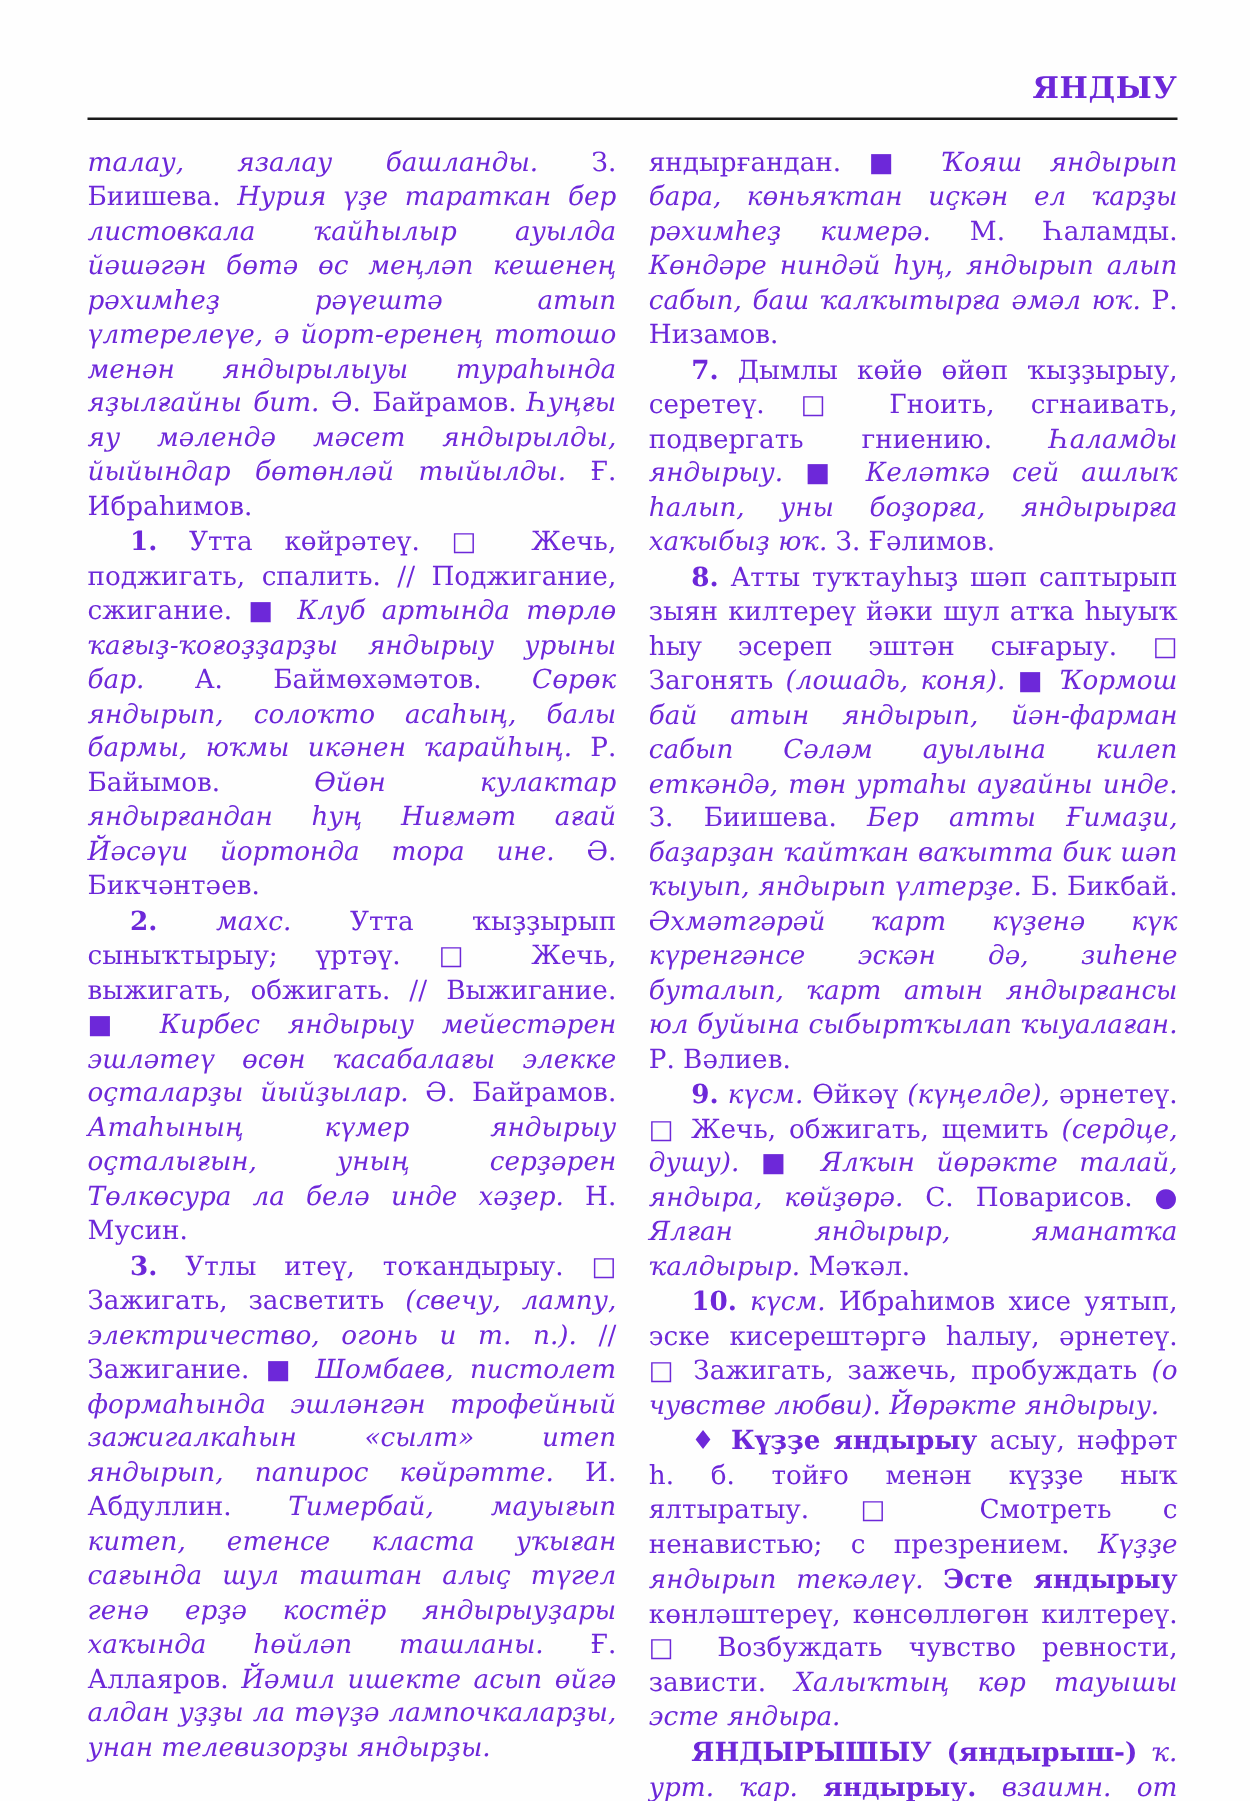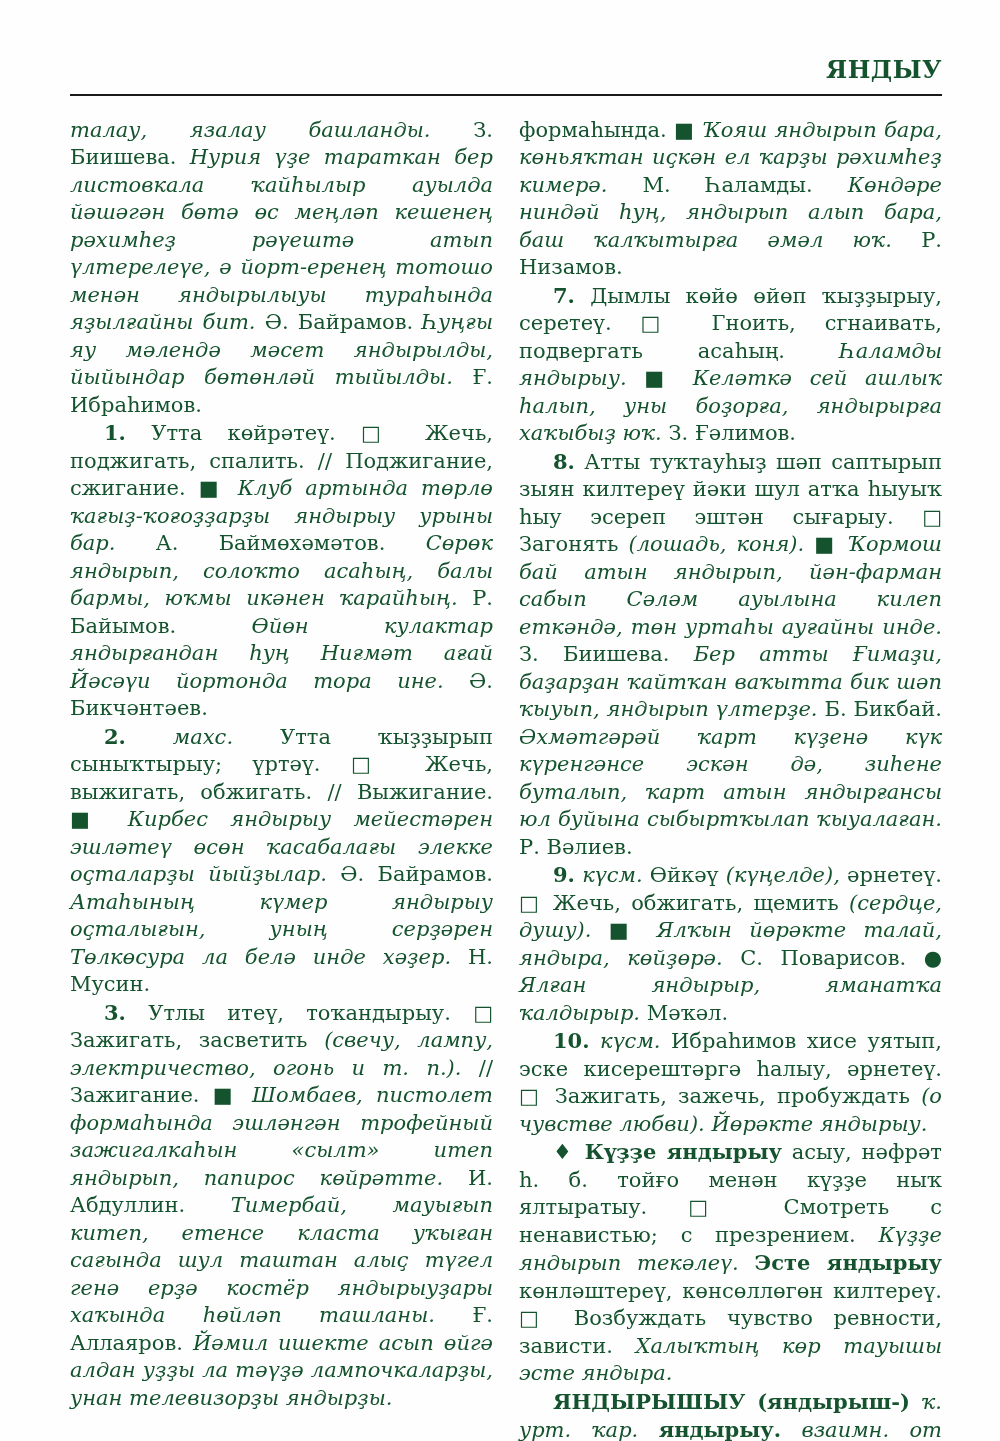--- a/index.html
+++ b/index.html
@@ -2,21 +2,21 @@
 <html><head>
 <meta charset="utf-8">
 <style>
   html, body { margin: 0; padding: 0; background: #e8e8e8; }
   .page {
     position: relative;
     width: 1000px;
     height: 1441px;
     margin: 0 auto;
     background: #fefefe;
-    color: #14532d;
+    color: #6d28d9;
     font-family: "DejaVu Serif", "Liberation Serif", serif;
     overflow: hidden;
   }
   .content {
     position: absolute;
     left: 70px;
     top: 56px;
     width: 872px;
   }
   .running-head {
@@ -64,22 +64,22 @@
     <div class="running-head">ЯНДЫУ</div>
     <hr class="head-rule">
     <div class="cols">
       <div class="col" id="col-left">
           <p class="para"><span class="r-i">талау, язалау башланды.</span><span class="r-n"> З. Биишева. </span><span class="r-i">Нурия үҙе тараткан бер листовкала ҡайһылыр ауылда йәшәгән бөтә өс меңләп кешенең рәхимһеҙ рәүештә атып үлтерелеүе, ә йорт-еренең тотошо менән яндырылыуы тураһында яҙылғайны бит.</span><span class="r-n"> Ә. Байрамов. </span><span class="r-i">Һуңғы яу мәлендә мәсет яндырылды, йыйындар бөтөнләй тыйылды.</span><span class="r-n"> Ғ. Ибраһимов.</span></p>
           <p class="para ind"><span class="r-b">1.</span><span class="r-n"> Утта көйрәтеү. □ Жечь, поджигать, спалить. // Поджигание, сжигание. ■ </span><span class="r-i">Клуб артында төрлө ҡағыҙ-ҡоғоҙҙарҙы яндырыу урыны бар.</span><span class="r-n"> А. Баймөхәмәтов. </span><span class="r-i">Сөрөк яндырып, солоҡто асаһың, балы бармы, юҡмы икәнен ҡарайһың.</span><span class="r-n"> Р. Байымов. </span><span class="r-i">Өйөн кулактар яндырғандан һуң Ниғмәт ағай Йәсәүи йортонда тора ине.</span><span class="r-n"> Ә. Бикчәнтәев.</span></p>
           <p class="para ind"><span class="r-b">2.</span><span class="r-i"> махс.</span><span class="r-n"> Утта ҡыҙҙырып сыныҡтырыу; үртәү. □ Жечь, выжигать, обжигать. // Выжигание. ■ </span><span class="r-i">Кирбес яндырыу мейестәрен эшләтеү өсөн ҡасабалағы элекке оҫталарҙы йыйҙылар.</span><span class="r-n"> Ә. Байрамов. </span><span class="r-i">Атаһының күмер яндырыу оҫталығын, уның серҙәрен Төлкөсура ла белә инде хәҙер.</span><span class="r-n"> Н. Мусин.</span></p>
           <p class="para ind"><span class="r-b">3.</span><span class="r-n"> Утлы итеү, тоҡандырыу. □ Зажигать, засветить </span><span class="r-i">(свечу, лампу, электричество, огонь и т. п.).</span><span class="r-n"> // Зажигание. ■ </span><span class="r-i">Шомбаев, пистолет формаһында эшләнгән трофейный зажигалкаһын «сылт» итеп яндырып, папирос көйрәтте.</span><span class="r-n"> И. Абдуллин. </span><span class="r-i">Тимербай, мауығып китеп, етенсе класта уҡыған сағында шул таштан алыҫ түгел генә ерҙә костёр яндырыуҙары хаҡында һөйләп ташланы.</span><span class="r-n"> Ғ. Аллаяров. </span><span class="r-i">Йәмил ишекте асып өйгә алдан уҙҙы ла тәүҙә лампочкаларҙы, унан телевизорҙы яндырҙы.</span></p>
         </div>
       <div class="col" id="col-right">
-          <p class="para"><span class="r-n">формаһында. ■ </span><span class="r-i">Ҡояш яндырып бара, көньяҡтан иҫкән ел ҡарҙы рәхимһеҙ кимерә.</span><span class="r-n"> М. Һаламды. </span><span class="r-i">Көндәре ниндәй һуң, яндырып алып бара, баш ҡалҡытырға әмәл юҡ.</span><span class="r-n"> Р. Низамов.</span></p>
-          <p class="para ind"><span class="r-b">7.</span><span class="r-n"> Дымлы көйө өйөп ҡыҙҙырыу, серетеү. □ Гноить, сгнаивать, подвергать асаһың. </span><span class="r-i">Һаламды яндырыу.</span><span class="r-n"> ■ </span><span class="r-i">Келәткә сей ашлыҡ һалып, уны боҙорға, яндырырға хаҡыбыҙ юҡ.</span><span class="r-n"> З. Ғәлимов.</span></p>
+          <p class="para"><span class="r-n">яндырғандан. ■ </span><span class="r-i">Ҡояш яндырып бара, көньяҡтан иҫкән ел ҡарҙы рәхимһеҙ кимерә.</span><span class="r-n"> М. Һаламды. </span><span class="r-i">Көндәре ниндәй һуң, яндырып алып сабып, баш ҡалҡытырға әмәл юҡ.</span><span class="r-n"> Р. Низамов.</span></p>
+          <p class="para ind"><span class="r-b">7.</span><span class="r-n"> Дымлы көйө өйөп ҡыҙҙырыу, серетеү. □ Гноить, сгнаивать, подвергать гниению. </span><span class="r-i">Һаламды яндырыу.</span><span class="r-n"> ■ </span><span class="r-i">Келәткә сей ашлыҡ һалып, уны боҙорға, яндырырға хаҡыбыҙ юҡ.</span><span class="r-n"> З. Ғәлимов.</span></p>
           <p class="para ind"><span class="r-b">8.</span><span class="r-n"> Атты туҡтауһыҙ шәп саптырып зыян килтереү йәки шул атҡа һыуыҡ һыу эсереп эштән сығарыу. □ Загонять </span><span class="r-i">(лошадь, коня).</span><span class="r-n"> ■ </span><span class="r-i">Ҡормош бай атын яндырып, йән-фарман сабып Сәләм ауылына килеп еткәндә, төн уртаһы ауғайны инде.</span><span class="r-n"> З. Биишева. </span><span class="r-i">Бер атты Ғимаҙи, баҙарҙан ҡайтҡан ваҡытта бик шәп ҡыуып, яндырып үлтерҙе.</span><span class="r-n"> Б. Бикбай. </span><span class="r-i">Әхмәтгәрәй ҡарт күҙенә күк күренгәнсе эскән дә, зиһене буталып, ҡарт атын яндырғансы юл буйына сыбыртҡылап ҡыуалаған.</span><span class="r-n"> Р. Вәлиев.</span></p>
           <p class="para ind"><span class="r-b">9.</span><span class="r-i"> күсм.</span><span class="r-n"> Өйкәү </span><span class="r-i">(күңелде),</span><span class="r-n"> әрнетеү. □ Жечь, обжигать, щемить </span><span class="r-i">(сердце, душу).</span><span class="r-n"> ■ </span><span class="r-i">Ялҡын йөрәкте талай, яндыра, көйҙөрә.</span><span class="r-n"> С. Поварисов. ● </span><span class="r-i">Ялған яндырыр, яманатҡа ҡалдырыр.</span><span class="r-n"> Мәҡәл.</span></p>
           <p class="para ind"><span class="r-b">10.</span><span class="r-i"> күсм.</span><span class="r-n"> Ибраһимов хисе уятып, эске кисерештәргә һалыу, әрнетеү. □ Зажигать, зажечь, пробуждать </span><span class="r-i">(о чувстве любви). </span><span class="r-i">Йөрәкте яндырыу.</span></p>
           <p class="para ind"><span class="r-n">♦ </span><span class="r-b">Күҙҙе яндырыу</span><span class="r-n"> асыу, нәфрәт һ. б. тойғо менән күҙҙе ныҡ ялтыратыу. □ Смотреть с ненавистью; с презрением. </span><span class="r-i">Күҙҙе яндырып текәлеү.</span><span class="r-n"> </span><span class="r-b">Эсте яндырыу</span><span class="r-n"> көнләштереү, көнсөллөгөн килтереү. □ Возбуждать чувство ревности, зависти. </span><span class="r-i">Халыҡтың көр тауышы эсте яндыра.</span></p>
           <p class="para ind"><span class="r-b">ЯНДЫРЫШЫУ (яндырыш-)</span><span class="r-n"> </span><span class="r-i">ҡ. урт. ҡар.</span><span class="r-n"> </span><span class="r-b">яндырыу.</span><span class="r-n"> </span><span class="r-i">взаимн. от</span><span class="r-n"> </span><span class="r-b">яндырыу.</span><span class="r-n"> ■ </span><span class="r-i">[Йылҡыбай – Зөһрәгә:] Мин ул мәлғүн пәрейҙең кәүҙәһен үҙем яндырыштым.</span></p>
         </div>
     </div>
   </div>
 </div>
 

